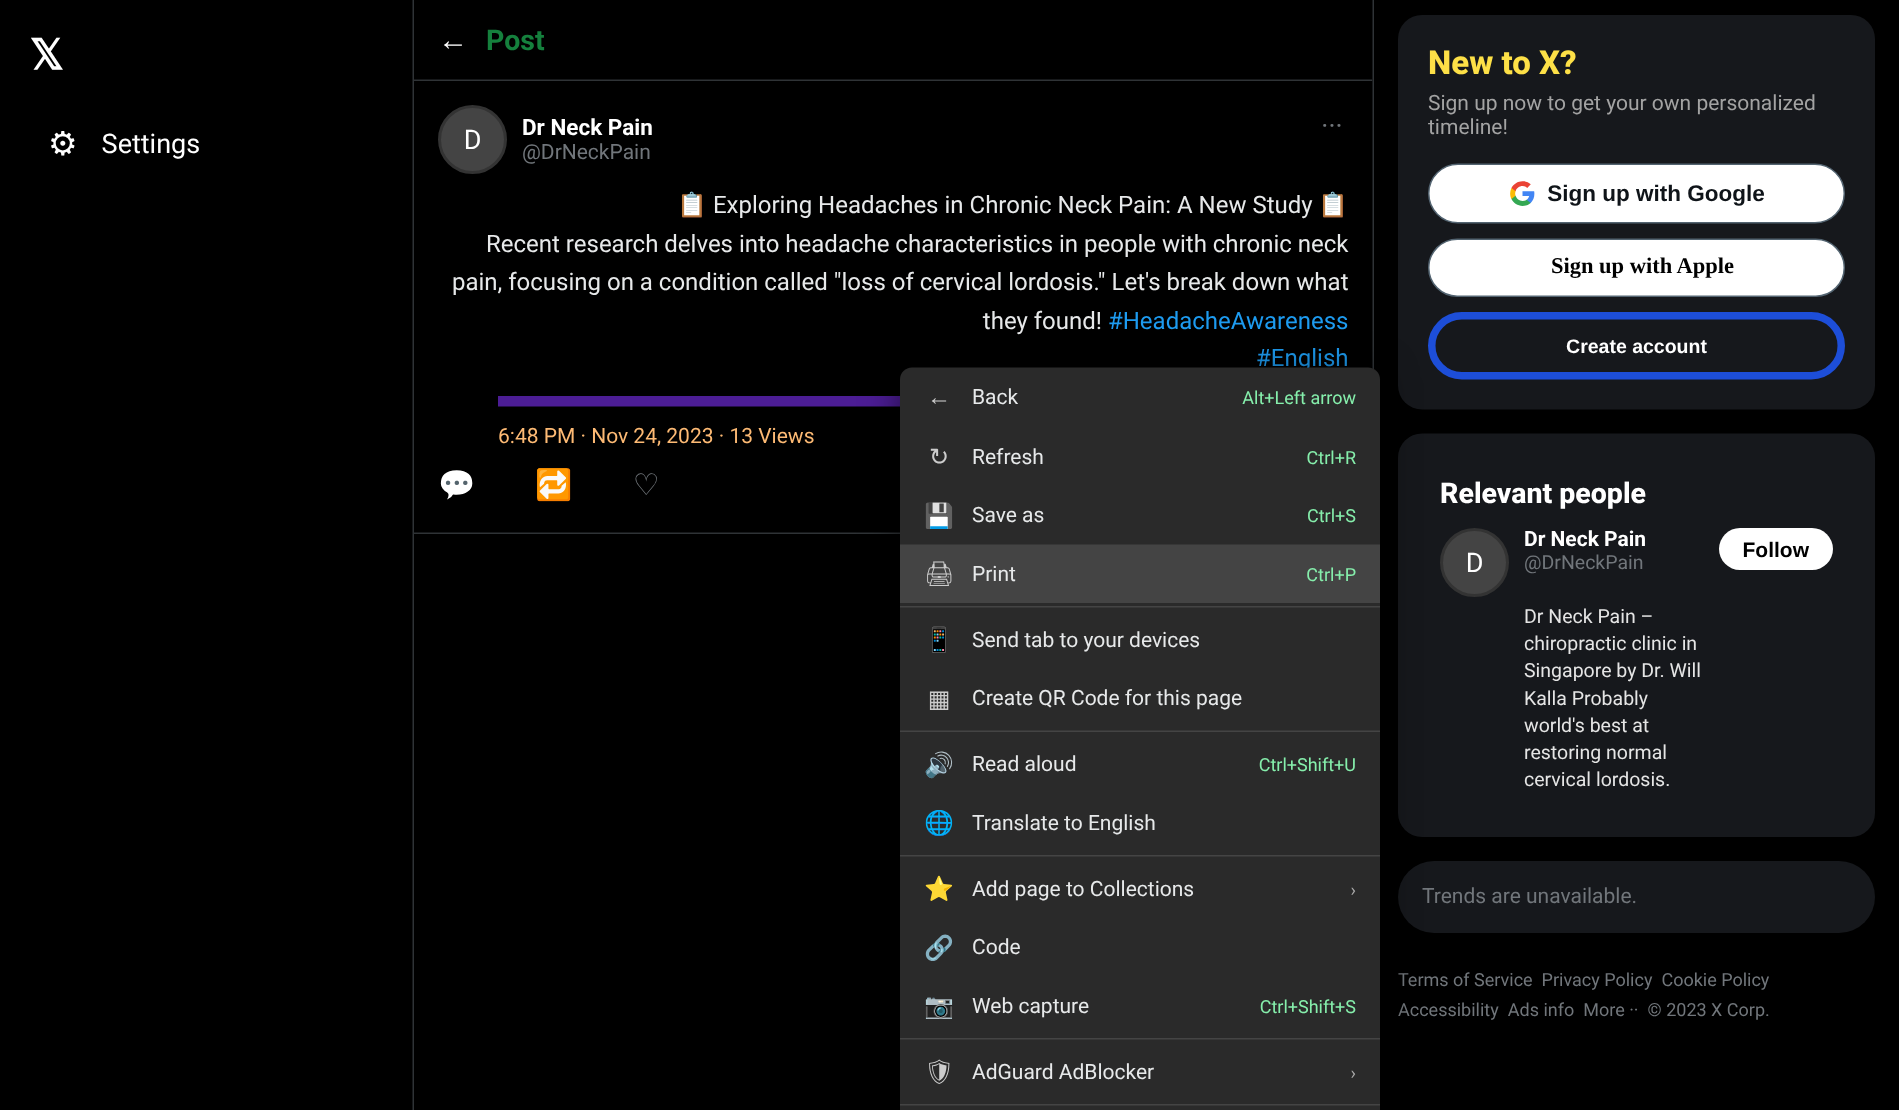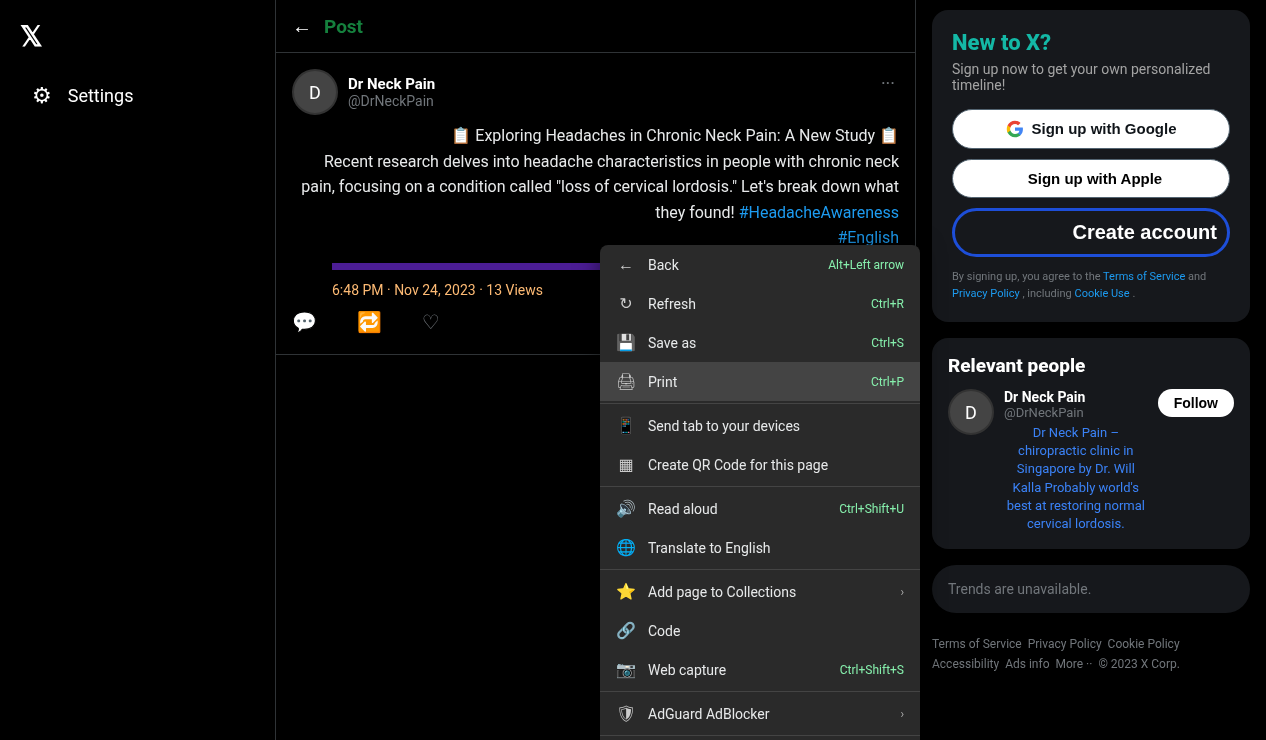--- a/index.html
+++ b/index.html
@@ -150,87 +150,88 @@
     .new-to-x-box {
       background: #16181c;
       border-radius: 16px;
       padding: 20px;
       margin-top: 10px;
       margin-bottom: 16px;
     }
     .new-to-x-title {
       font-size: 22px;
       font-weight: 800;
-      color: #14b8a6;
+      color: #fde047;
       margin-bottom: 6px;
     }
     .new-to-x-subtitle {
       font-size: 14px;
       color: #a3a3a3;
       margin-bottom: 16px;
     }
     .btn-signup {
       display: flex;
+      align-items: center;
       justify-content: center;
       gap: 8px;
       width: 100%;
       padding: 10px;
       border-radius: 9999px;
       border: 1px solid #536471;
       background: #fff;
       color: #0f1419;
       font-size: 15px;
       font-weight: 700;
       cursor: pointer;
       margin-bottom: 10px;
     }
-    .btn-signup.apple { background: #fff; color: #000; }
+    .btn-signup.apple { background: #fff; color: #000; font-family: Liberation Serif, serif; }
     .btn-create {
       display: flex;
       align-items: center;
-      justify-content: flex-end;
+      justify-content: center;
       width: 100%;
       padding: 10px;
       border-radius: 9999px;
-      border: 3px solid #1d4ed8;
+      border: 5px solid #1d4ed8;
       background: transparent;
       color: #fff;
-      font-size: 20px;
+      font-size: 13px;
       font-weight: 700;
       cursor: pointer;
     }
     .terms-text {
       font-size: 11px;
       color: #71767b;
       margin-top: 12px;
       line-height: 1.5;
     }
     .terms-text a { color: #1d9bf0; text-decoration: none; }
 
     .relevant-people-box {
       background: #16181c;
       border-radius: 16px;
-      padding: 16px;
+      padding: 28px;
       margin-bottom: 16px;
     }
     .relevant-title {
       font-size: 19px;
       font-weight: 800;
       color: #fff;
       margin-bottom: 12px;
     }
     .person-row {
       display: flex;
       align-items: flex-start;
       gap: 10px;
     }
     .person-info { flex: 1; }
     .person-name { font-weight: 700; color: #fff; font-size: 14px; }
     .person-handle { color: #71767b; font-size: 13px; }
-    .person-bio { color: #3b82f6; font-size: 13px; margin-top: 4px; line-height: 1.4; text-align: center; }
+    .person-bio { color: #e5e5e5; font-size: 13px; margin-top: 20px; line-height: 1.4; }
     .follow-btn {
       background: #fff;
       color: #000;
       border: none;
       border-radius: 9999px;
       padding: 6px 16px;
       font-weight: 700;
       font-size: 14px;
       cursor: pointer;
       white-space: nowrap;
@@ -375,29 +376,20 @@
       </svg>
       <span>Sign up with Google</span>
     </button>
     <button class="btn-signup apple">
       <span class="apple-logo"></span>
       <span>Sign up with Apple</span>
     </button>
     <button class="btn-create">
       <span>Create account</span>
     </button>
-    <div class="terms-text">
-      <span>By signing up, you agree to the</span>
-      <a href="#">Terms of Service</a>
-      <span>and</span>
-      <a href="#">Privacy Policy</a>
-      <span>, including</span>
-      <a href="#">Cookie Use</a>
-      <span>.</span>
-    </div>
   </div>
 
   <div class="relevant-people-box">
     <div class="relevant-title">Relevant people</div>
     <div class="person-row">
       <div class="avatar">D</div>
       <div class="person-info">
         <div class="person-name">Dr Neck Pain</div>
         <div class="person-handle">@DrNeckPain</div>
         <div class="person-bio">Dr Neck Pain – chiropractic clinic in Singapore by Dr. Will Kalla Probably world's best at restoring normal cervical lordosis.</div>

